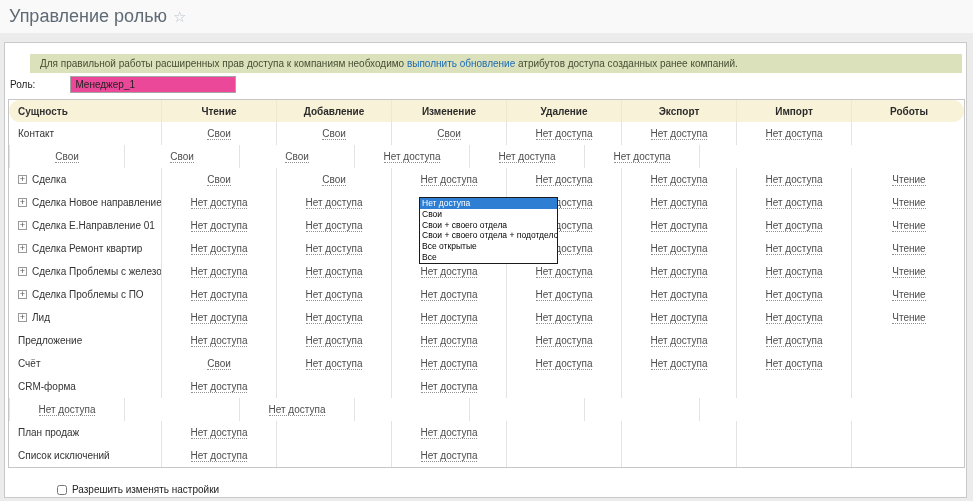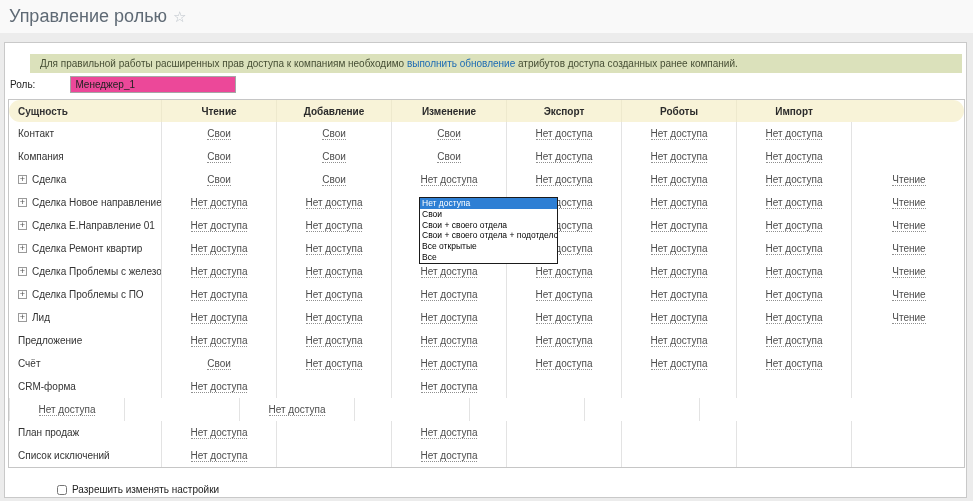--- a/index.html
+++ b/index.html
@@ -103,23 +103,24 @@
     <label>Роль:</label>
     <input class="role-input" value="Менеджер_1" style="">
   </div>
 
   <div class="ptable" id="ptable">
       <div class="prow header">
         <div class="pcell entity">Сущность</div>
         <div class="pcell">Чтение</div>
         <div class="pcell">Добавление</div>
         <div class="pcell">Изменение</div>
+        <div class="pcell">Удаление</div>
         <div class="pcell">Экспорт</div>
+        <div class="pcell">Импорт</div>
         <div class="pcell">Роботы</div>
-        <div class="pcell">Импорт</div>
       </div>
       <div class="prow">
         <div class="pcell entity">
           <span>Контакт</span>
         </div>
         <div class="pcell">
           <span class="perm">Свои</span>
         </div>
         <div class="pcell">
           <span class="perm">Свои</span>
@@ -132,23 +133,20 @@
         </div>
         <div class="pcell">
           <span class="perm">Нет доступа</span>
         </div>
         <div class="pcell">
           <span class="perm">Нет доступа</span>
         </div>
         <div class="pcell"></div>
       </div>
       <div class="prow">
-        <div class="pcell entity">
-          <span>Компания</span>
-        </div>
         <div class="pcell">
           <span class="perm">Свои</span>
         </div>
         <div class="pcell">
           <span class="perm">Свои</span>
         </div>
         <div class="pcell">
           <span class="perm">Свои</span>
         </div>
         <div class="pcell">

